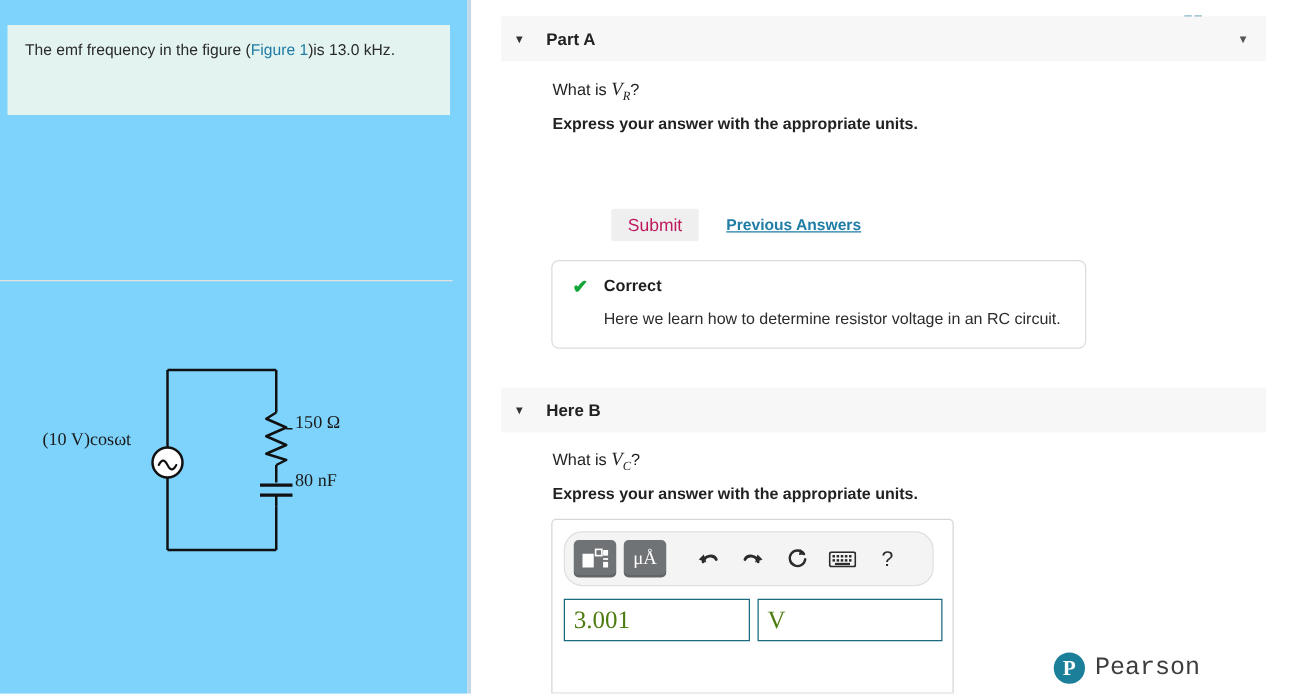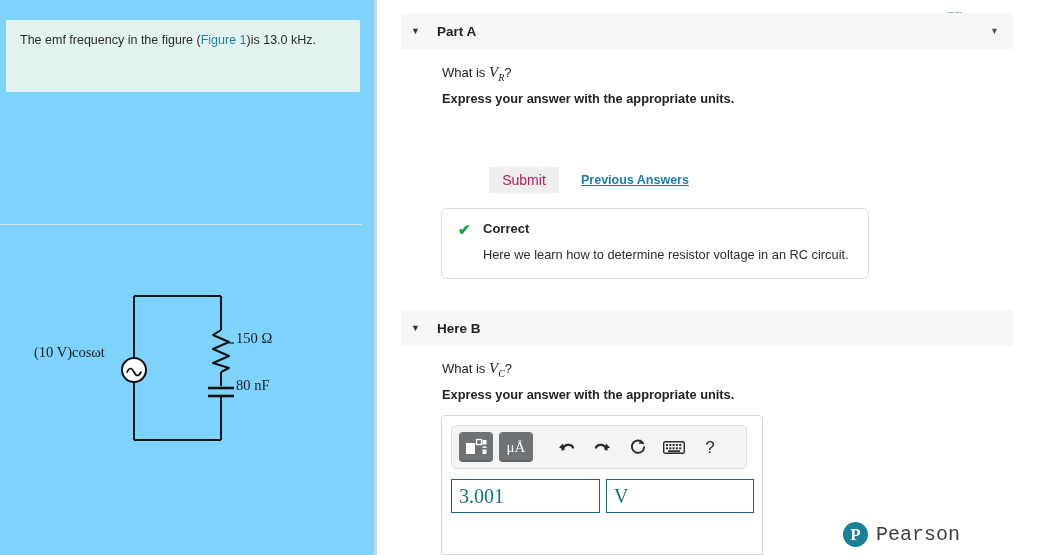--- a/index.html
+++ b/index.html
@@ -156,21 +156,21 @@
   
   #math-editor {
     position: absolute; left: 64px; top: 415px;
     width: 322px; height: 140px;
     border: 1px solid #d6d6d6; border-top-left-radius:4px; border-top-right-radius:4px;
     background: #fff;
   }
   #math-toolbar {
     position: absolute; left: 9px; top: 9px;
     width: 296px; height: 44px;
-    background: #f4f4f4; border: 1px solid #e0e0e0; border-radius: 5px;
+    background: #f4f4f4; border: 1px solid #e0e0e0; border-radius: 15px;
     display: flex; align-items: center; padding-left: 7px; gap: 6px;
   }
   .tb-square {
     width: 34px; height: 30px; border-radius: 4px;
     background: #6f7376;
     display: flex; align-items: center; justify-content: center;
     box-shadow: inset 0 -2px 0 rgba(0,0,0,0.12);
   }
   .tb-unit {
     color: #fff; font-family: "Liberation Serif", serif; font-size: 15px;
@@ -182,21 +182,21 @@
   }
   .tb-gap { width: 6px; }
 
   #math-inputs {
     position: absolute; left: 9px; top: 63px;
     display: flex; gap: 6px;
   }
   .math-field {
     height: 34px; border: 1px solid #1b6a80; background: #fff;
     display: flex; align-items: center; padding-left: 7px;
-    font-family: "Liberation Serif", serif; font-size: 20px; color: #0f766e;
+    font-family: "Liberation Serif", serif; font-size: 20px; color: #4d7c0f;
   }
   #math-value { width: 149px; }
   #math-unit { width: 148px; }
 
   
   #pearson-logo {
     position: absolute; left: 466px; top: 522px;
     display: flex; align-items: center; gap: 8px;
   }
   #pearson-mark {

